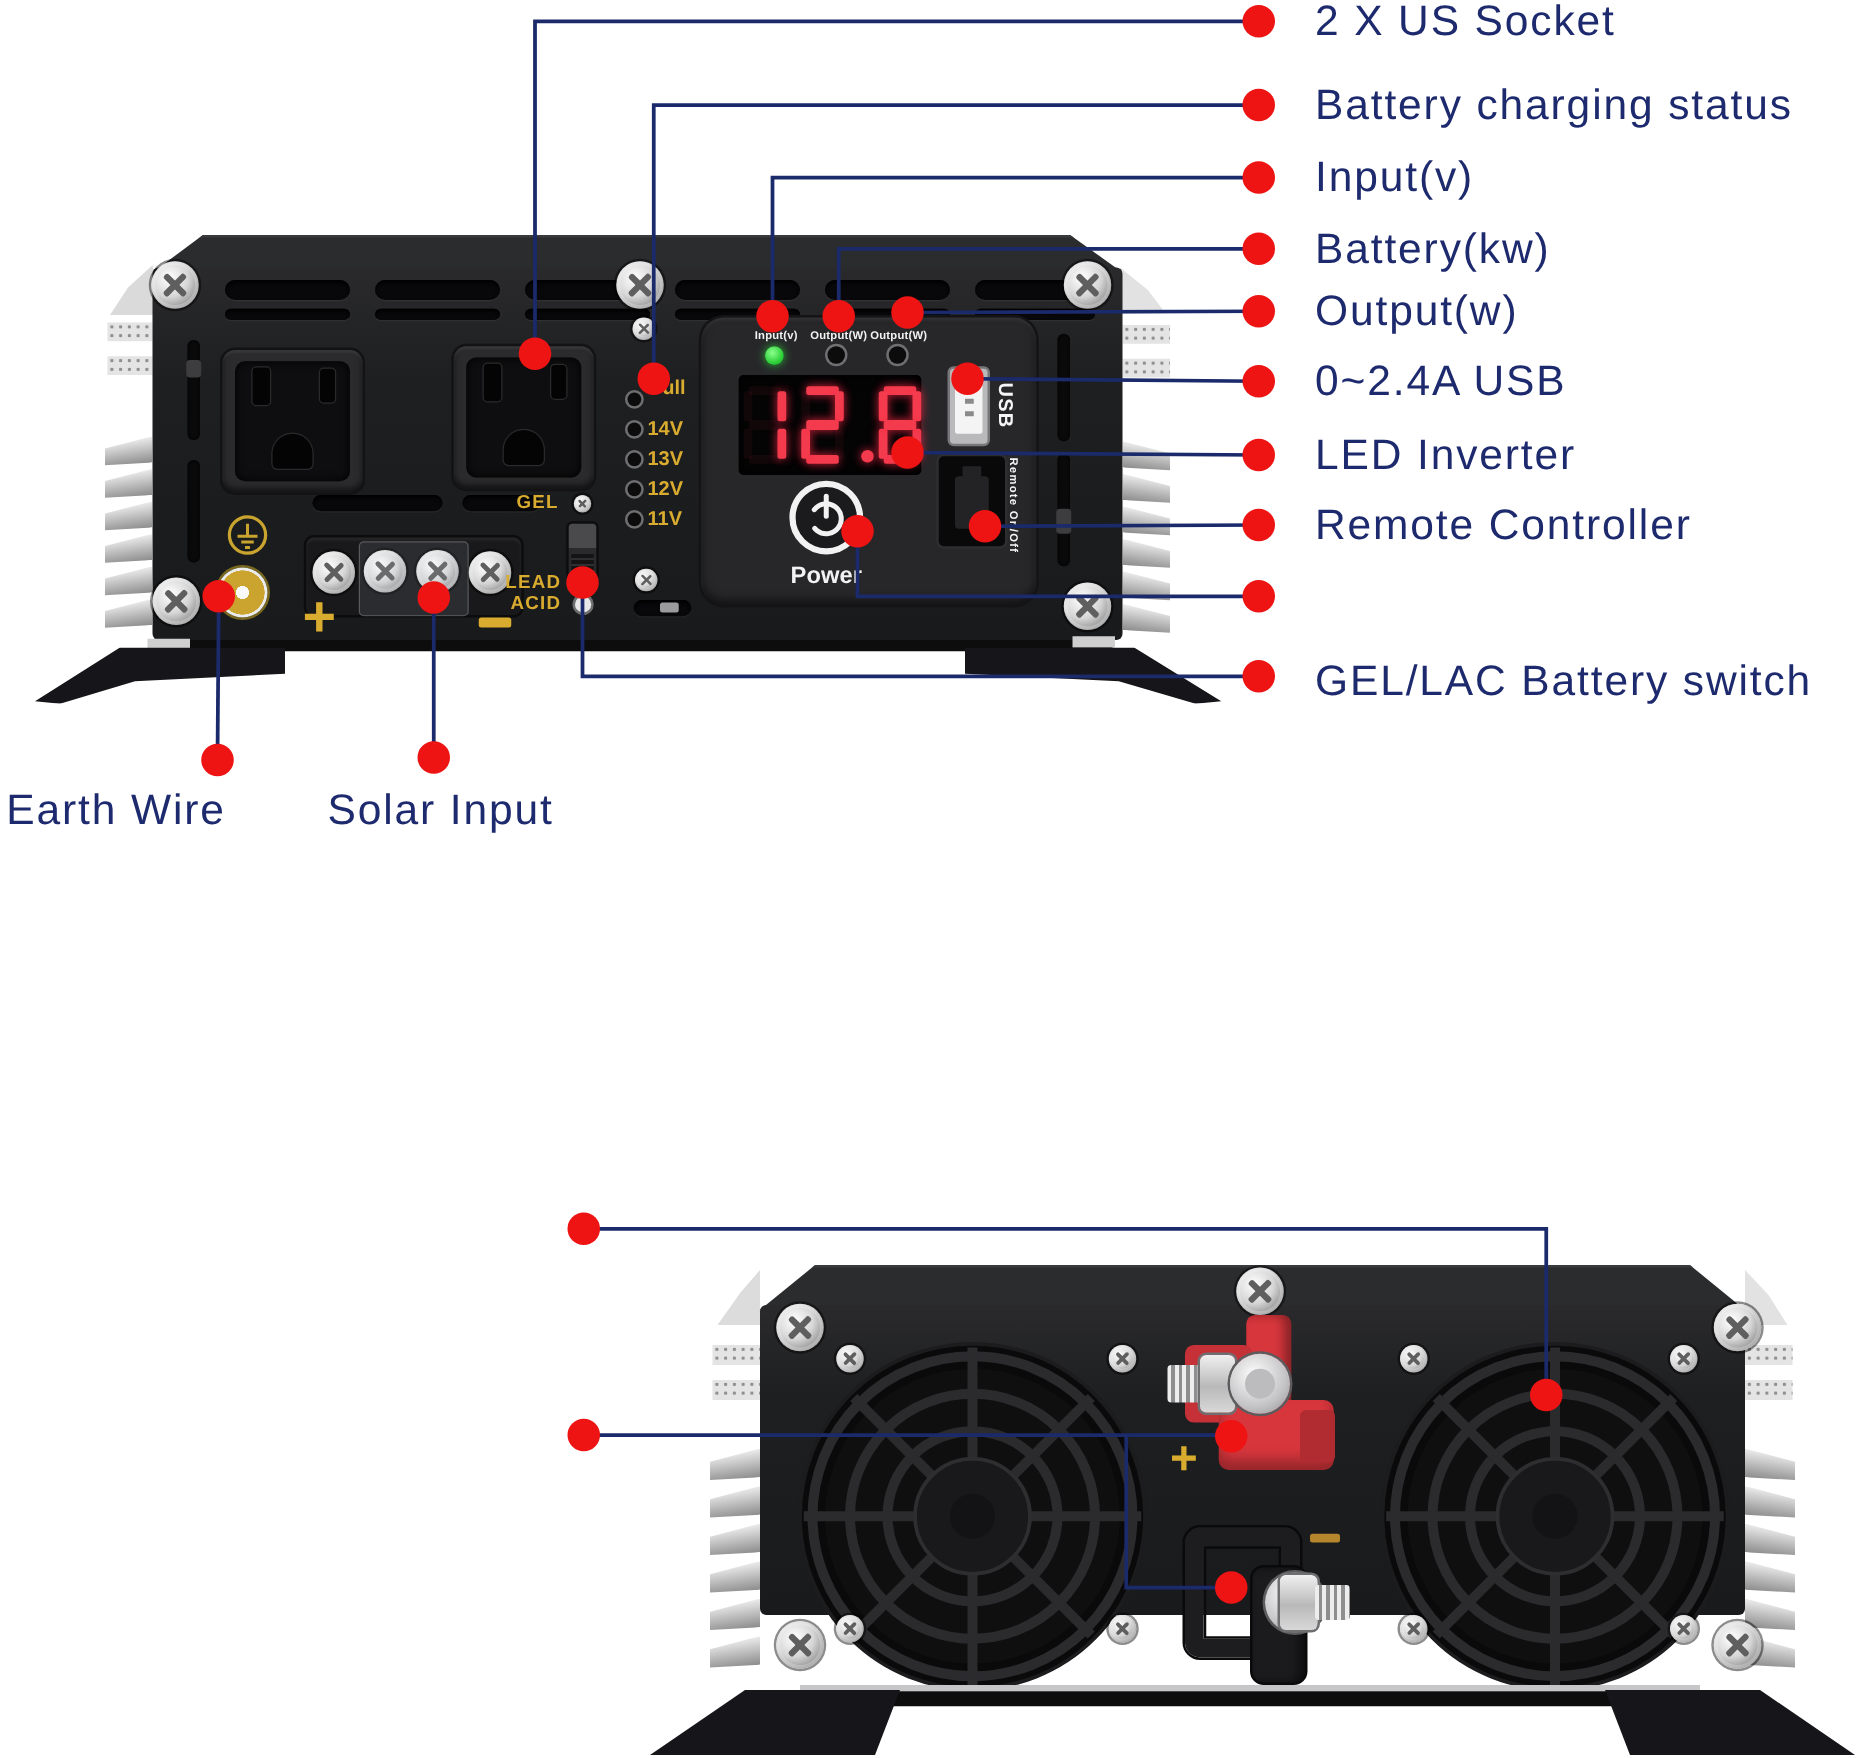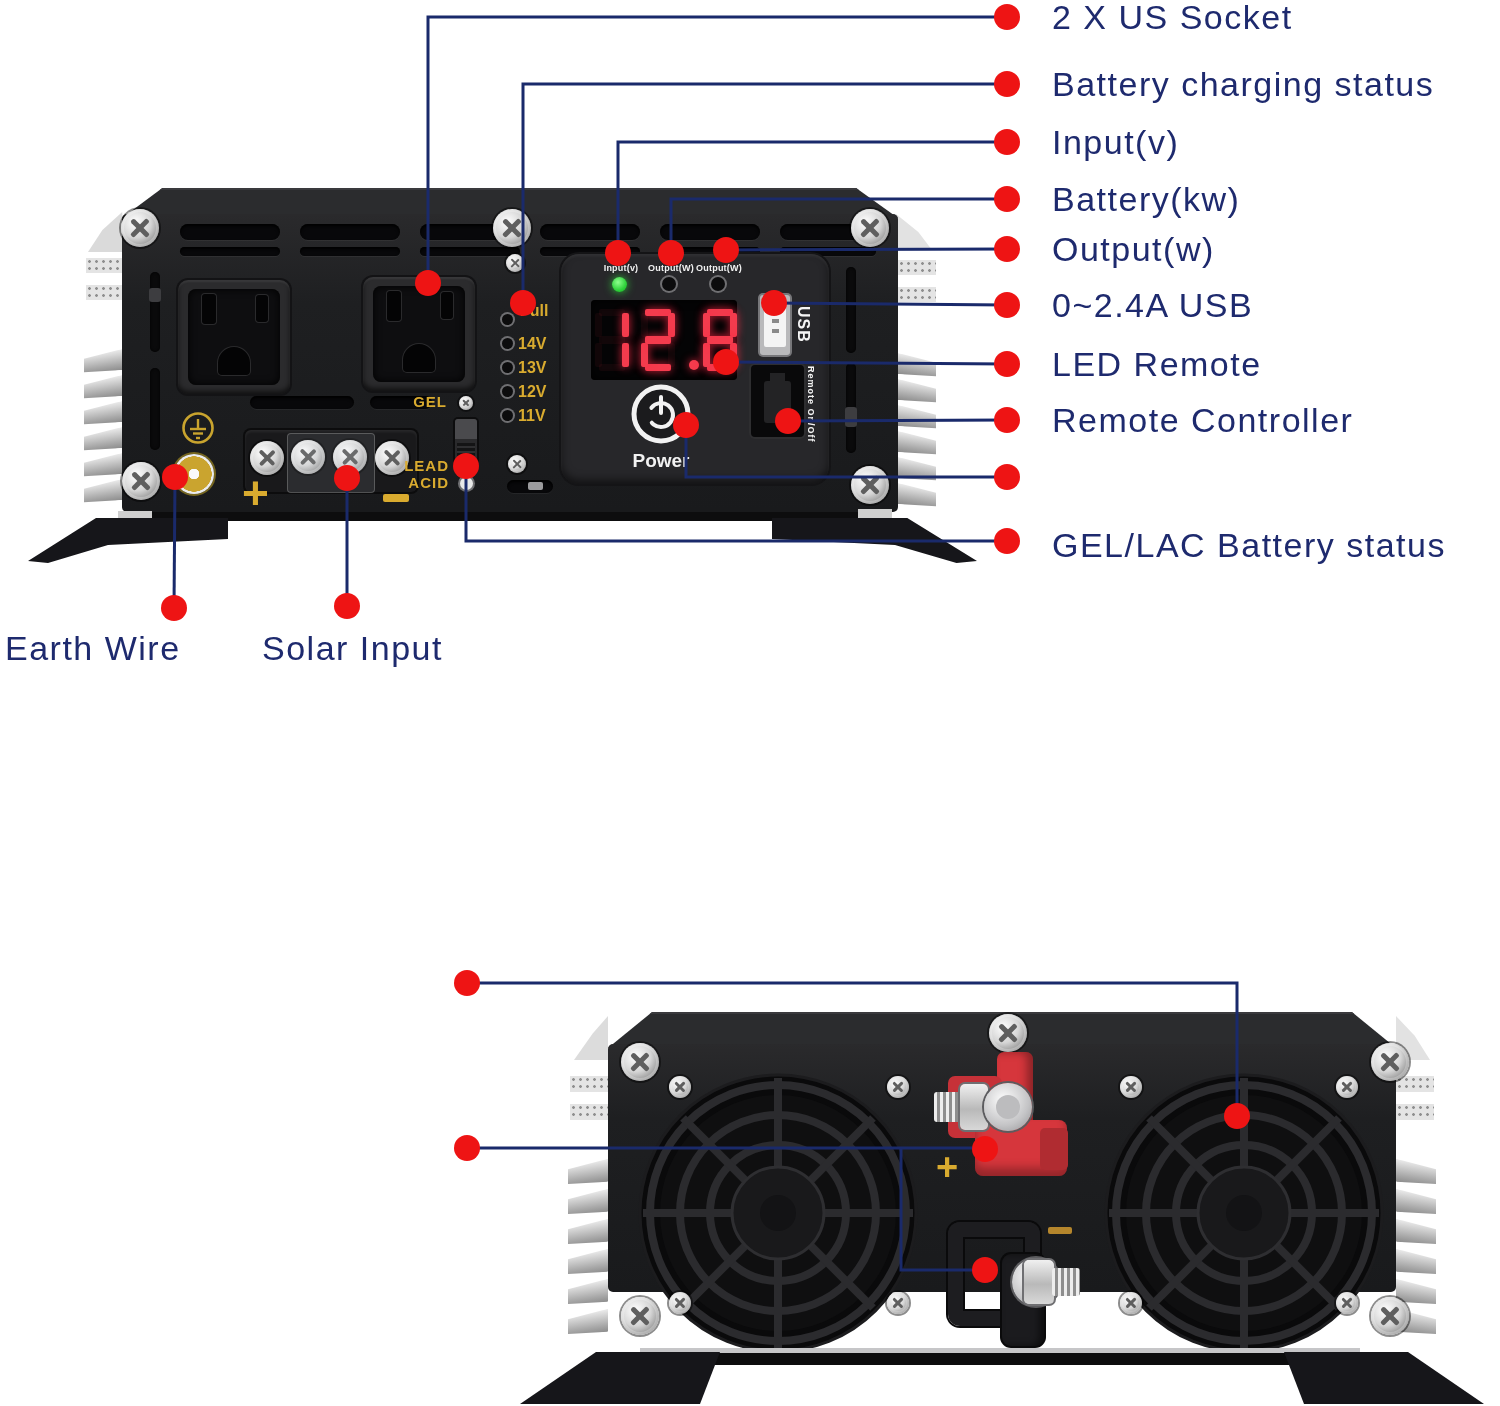--- a/index.html
+++ b/index.html
@@ -314,23 +314,23 @@
     <div class="a foot" style="left:520px;top:412px;width:200px;height:52px;clip-path:polygon(0 100%,38% 0,100% 0,90% 100%);"></div>
     <div class="a foot" style="left:1284px;top:412px;width:200px;height:52px;clip-path:polygon(100% 100%,62% 0,0 0,10% 100%);"></div>
   </div>
 
   <div class="lbl" style="left:1052px;top:-5px;">2 X US Socket</div>
   <div class="lbl" style="left:1052px;top:62px;">Battery charging status</div>
   <div class="lbl" style="left:1052px;top:120px;">Input(v)</div>
   <div class="lbl" style="left:1052px;top:177px;">Battery(kw)</div>
   <div class="lbl" style="left:1052px;top:227px;">Output(w)</div>
   <div class="lbl" style="left:1052px;top:283px;">0~2.4A USB</div>
-  <div class="lbl" style="left:1052px;top:342px;">LED Remote</div>
+  <div class="lbl" style="left:1052px;top:342px;">LED Inverter</div>
   <div class="lbl" style="left:1052px;top:398px;">Remote Controller</div>
-  <div class="lbl" style="left:1052px;top:523px;">GEL/LAC Battery status</div>
+  <div class="lbl" style="left:1052px;top:523px;">GEL/LAC Battery switch</div>
   <div class="lbl" style="left:5px;top:626px;">Earth Wire</div>
   <div class="lbl" style="left:262px;top:626px;">Solar Input</div>
 
   <svg class="a" style="left:0;top:0;pointer-events:none;" width="1500" height="1406" viewBox="0 0 1500 1406">
     <g fill="none" stroke="#1a2a6b" stroke-width="3">
       <polyline points="428,283 428,17 1007,17"></polyline>
       <polyline points="523,303 523,84 1007,84"></polyline>
       <polyline points="618,253 618,142 1007,142"></polyline>
       <polyline points="671,253 671,199 1007,199"></polyline>
       <polyline points="726,250 1007,249"></polyline>

